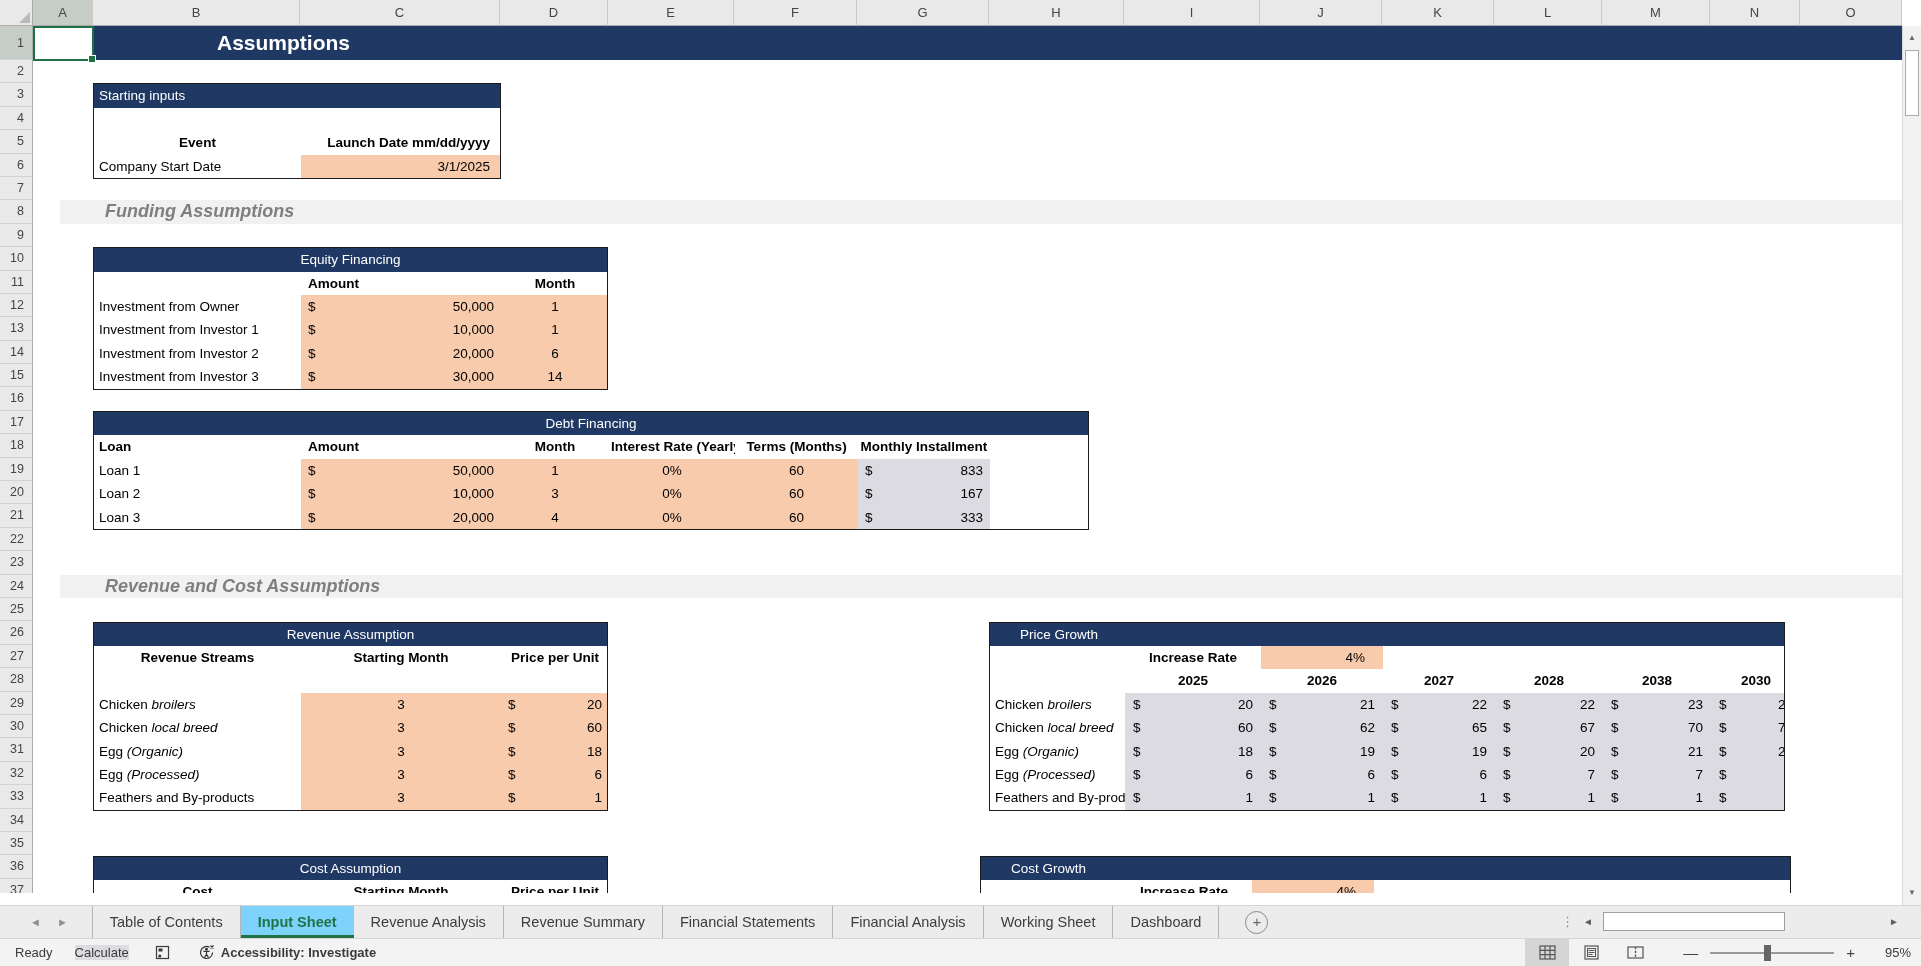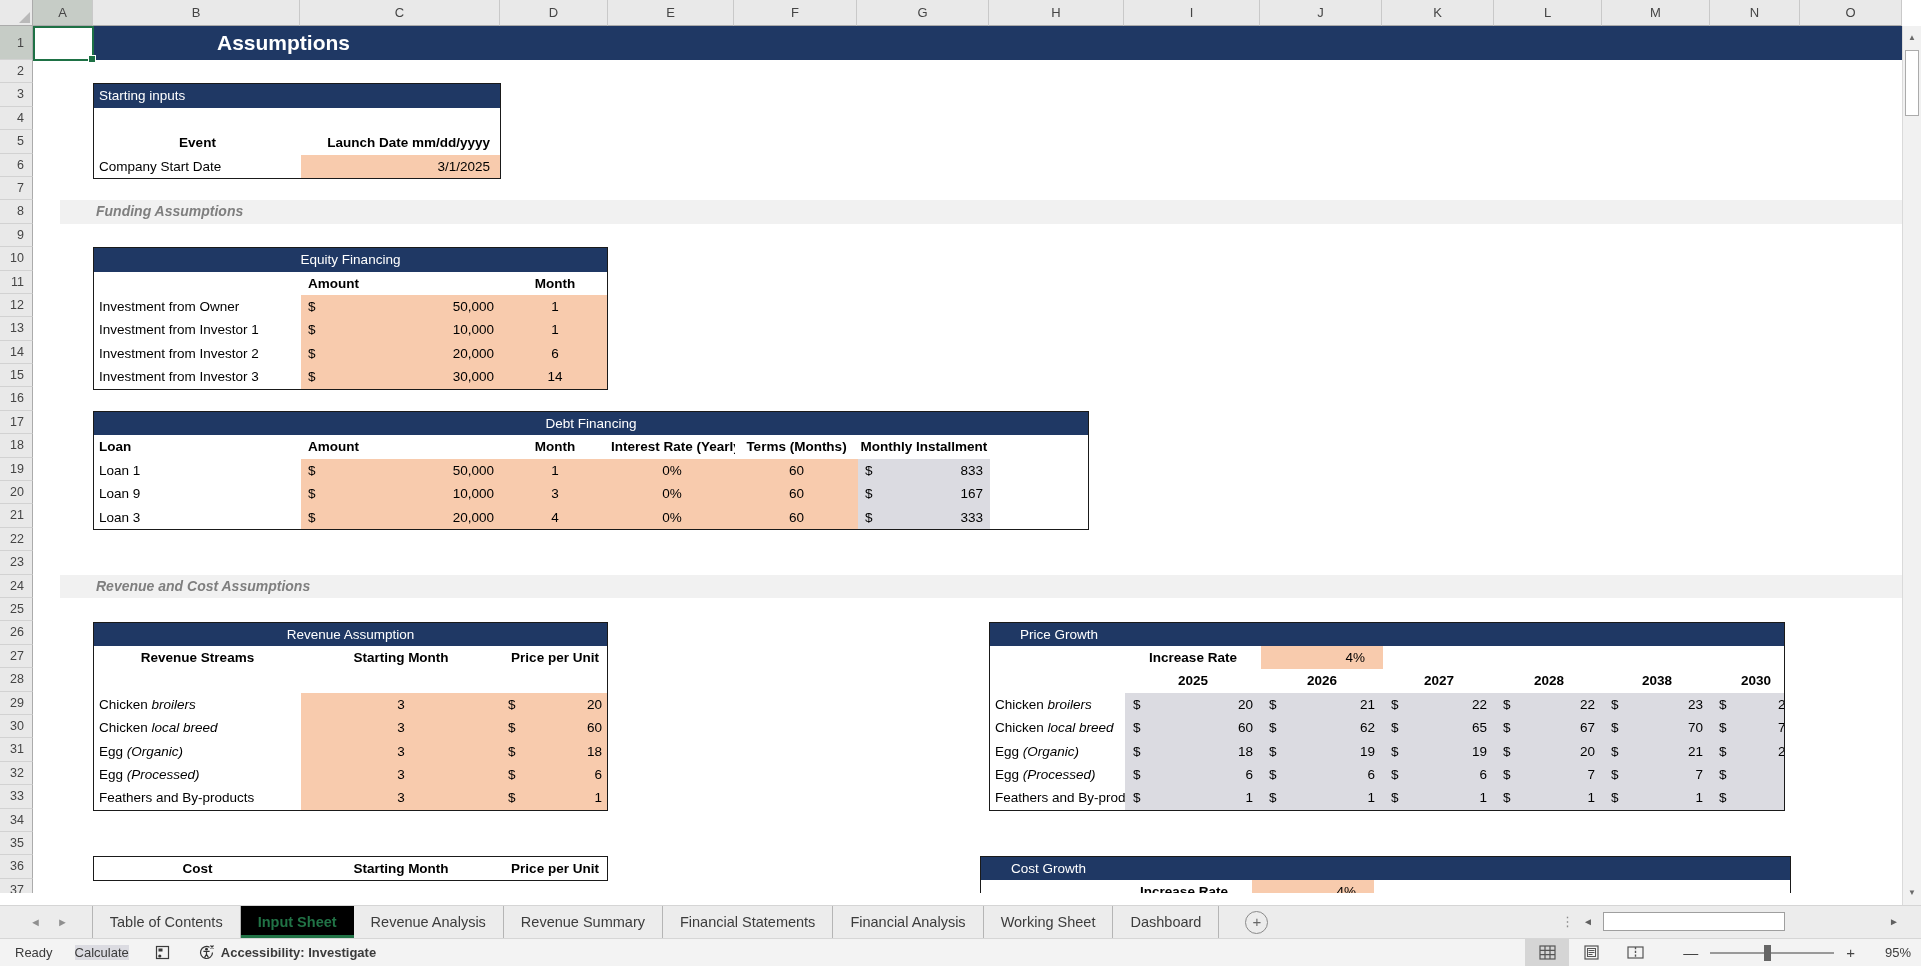--- a/index.html
+++ b/index.html
@@ -31,21 +31,21 @@
 
   
   .title-bar{position:absolute;left:93px;top:26px;width:1809px;height:34px;background:#1F3864;color:#fff;
     font-weight:bold;font-size:21px;line-height:34px;padding-left:124px;box-sizing:border-box}
   .a1{position:absolute;left:33px;top:26px;width:61px;height:35px;background:#fff;
     border:2px solid #1E7145;box-sizing:border-box}
   .a1 .handle{position:absolute;right:-4px;bottom:-4px;width:6px;height:6px;background:#1E7145;border:1px solid #fff}
 
   
   .band{position:absolute;left:60px;width:1842px;height:23.4px;background:#F1F1F1;color:#7F7F7F;
-    font-weight:bold;font-style:italic;font-size:14px;line-height:23.4px;padding-left:36px;box-sizing:border-box}
+    font-weight:bold;font-style:italic;font-size:18px;line-height:23.4px;padding-left:45px;box-sizing:border-box}
 
   
   .tbl{position:absolute;border:1.5px solid #1a1a1a;box-sizing:border-box;background:#fff;font-size:13.5px;overflow:hidden}
   .thead{background:#1F3864;color:#fff;font-weight:normal;height:23.4px;line-height:23.4px;text-align:center}
   .thead.tl{text-align:left;padding-left:30px}
   .thead.pl5{text-align:left;padding-left:5px}
   .trow{display:flex;height:23.4px;line-height:23.4px}
   .cell{box-sizing:border-box;overflow:hidden;white-space:nowrap;flex:0 0 auto}
   .cB{width:207px}.cC{width:200px}.cD{width:108px}.cE{width:126px}.cF{width:123px}.cG{width:132px}
   .pL{width:135px}.y1{width:136px}.y2{width:122px}.y3{width:112px}.y4{width:108px}.y5{width:108px}.y6{width:90px}
@@ -65,21 +65,21 @@
 
   
   .tabstrip{position:absolute;left:0;top:905px;width:1921px;height:33px;background:#ECECEC;
     border-top:1px solid #D5D5D5;box-sizing:border-box;display:flex;align-items:stretch}
   .tabnav{display:flex;align-items:center;gap:16px;padding-left:30px;padding-right:24px}
   .tabnav .navarr{color:#8f8f8f;font-size:11px;cursor:default}
   .tabs{display:flex;align-items:stretch}
   .tab{display:flex;align-items:center;padding:0 17px;font-size:14.5px;color:#3c3c3c;
     border-right:1px solid #B5B5B5;box-sizing:border-box;white-space:nowrap}
   .tabs-before .tab:first-child{border-left:1px solid #B5B5B5}
-  .tab.active{background:#000000;color:#217346;font-weight:bold;border-right:none;border-left:none;
+  .tab.active{background:#7dd3fc;color:#217346;font-weight:bold;border-right:none;border-left:none;
     border-bottom:3px solid #217346;padding-top:3px}
   .newsheet{width:21px;height:21px;border:1px solid #8a8a8a;border-radius:50%;color:#666;
     font-size:15px;line-height:19px;text-align:center;align-self:center;margin-left:26px}
   .strip-right{position:absolute;right:0;top:0;height:33px;width:360px}
   .dots{position:absolute;left:0;top:8px;color:#8a8a8a;font-size:13px;letter-spacing:1px}
   .hleft{position:absolute;left:22px;top:10px;color:#606060;font-size:10px}
   .hthumb{position:absolute;left:42px;top:6px;width:182px;height:19px;background:#fff;border:1px solid #9f9f9f;box-sizing:border-box}
   .hright{position:absolute;right:22px;top:10px;color:#606060;font-size:10px}
 
   
@@ -301,21 +301,21 @@
     <div class="cell cD tc in">1</div>
     <div class="cell cE tc in">0%</div>
     <div class="cell cF tc in">60</div>
     <div class="cell cG money calc">
       <span>$</span>
       <span>833</span>
     </div>
   </div>
 
   <div class="trow">
-    <div class="cell cB pl">Loan 9</div>
+    <div class="cell cB pl">Loan 2</div>
     <div class="cell cC money in">
       <span>$</span>
       <span>10,000</span>
     </div>
     <div class="cell cD tc in">3</div>
     <div class="cell cE tc in">0%</div>
     <div class="cell cF tc in">60</div>
     <div class="cell cG money calc">
       <span>$</span>
       <span>167</span>
@@ -570,20 +570,21 @@
           </div>
     <div class="cell y6 money calc" style="padding:0 8px">
             <span>$</span>
             <span>1</span>
           </div>
   </div>
 </div>
   </div>
 
   <div class="tbl" style="left:93px;top:855.6px;width:515px">
+    <div class="thead">Cost Assumption</div>
     <div class="trow">
       <div class="cell cB tc b">Cost</div>
       <div class="cell cC tc b">Starting Month</div>
       <div class="cell cD tc b">Price per Unit</div>
     </div>
   </div>
 
   <div class="tbl" style="left:980px;top:855.6px;width:811px">
     <div class="thead tl">Cost Growth</div>
     <div class="trow">

